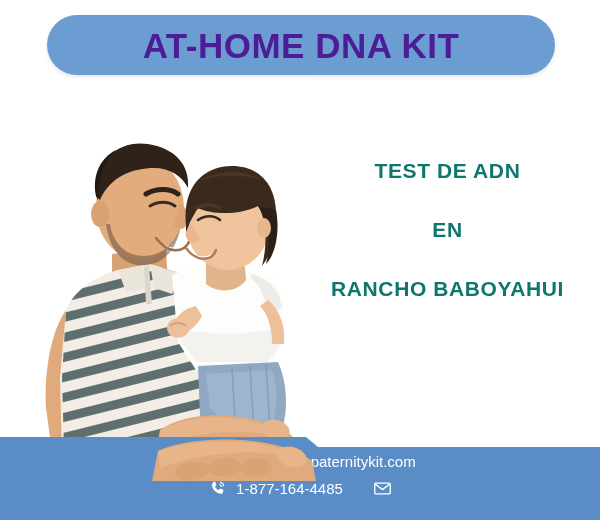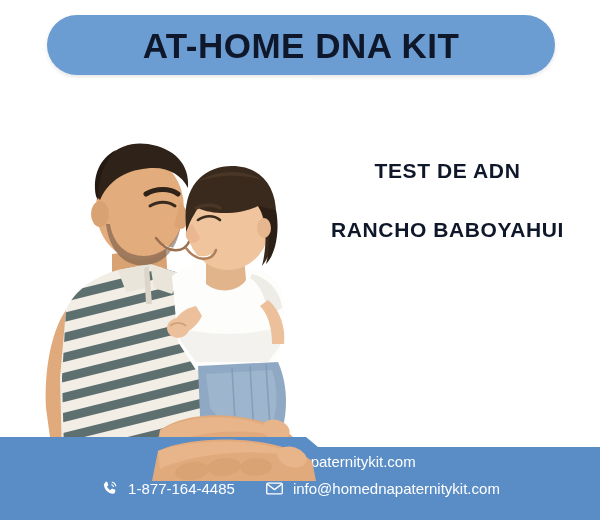--- a/index.html
+++ b/index.html
@@ -24,21 +24,21 @@
     width: 508px;
     height: 60px;
     background: #6b9cd2;
     border-radius: 30px;
     box-shadow: 0 2px 4px rgba(0,0,0,0.10);
     display: flex;
     align-items: center;
     justify-content: center;
   }
   .title-text {
-    color: #0f172a;
+    color: #4c1d95;
     font-size: 35px;
     font-weight: bold;
     letter-spacing: 0.5px;
     line-height: 1;
     white-space: nowrap;
   }
 
   
   .photo {
     position: absolute;
@@ -49,21 +49,21 @@
   }
   .photo svg { display:block; width:100%; height:100%; }
 
   
   .headline {
     position: absolute;
     left: 300px;
     top: 160px;
     width: 295px;
     text-align: center;
-    color: #0f172a;
+    color: #0f766e;
   }
   .headline .line {
     font-size: 21px;
     font-weight: bold;
     letter-spacing: 0.6px;
     line-height: 1;
     margin-bottom: 38px;
     white-space: nowrap;
   }
   .headline .line.last { margin-bottom: 12px; }
@@ -257,20 +257,21 @@
         <ellipse cx="214" cy="368" rx="16" ry="9" transform="rotate(-6 214 368)"></ellipse>
         <ellipse cx="242" cy="368" rx="15" ry="9" transform="rotate(-2 242 368)"></ellipse>
       </g>
 
       <ellipse cx="276" cy="352" rx="14" ry="10" transform="rotate(18 276 352)" fill="#e8b489"></ellipse>
     </svg>
   </div>
 
   <div class="headline">
     <div class="line">TEST DE ADN</div>
+    <div class="line">EN</div>
     <div class="line last">RANCHO BABOYAHUI</div>
   </div>
 
   <div class="footer">
     <div class="footer-shape"></div>
     <div class="footer-rows">
 
       <div class="frow">
         <div class="fitem">
           <span class="fico">
@@ -298,21 +299,20 @@
           <span>1-877-164-4485</span>
         </div>
 
         <div class="fitem">
           <span class="fico">
             <svg viewBox="0 0 24 24">
               <rect x="2.2" y="5.2" width="19.6" height="13.6" rx="1.4" fill="none" stroke="#ffffff" stroke-width="1.7"></rect>
               <path d="M2.8 6.2 L12 13.4 L21.2 6.2" fill="none" stroke="#ffffff" stroke-width="1.7" stroke-linejoin="round"></path>
             </svg>
           </span>
-          <span>info@homednapaternitykit.com</span>
         </div>
       </div>
 
     </div>
   </div>
 
   <div class="arm-overlap">
     <svg viewBox="0 0 172 44" xmlns="http://www.w3.org/2000/svg">
       <path d="M10 14 C 30 4, 70 0, 104 4 C 130 7, 152 14, 164 24 L 168 44 L 4 44 Z" fill="#e0aa7c"></path>
       <path d="M10 14 C 32 6, 70 2, 104 6 C 126 9, 146 15, 158 22

